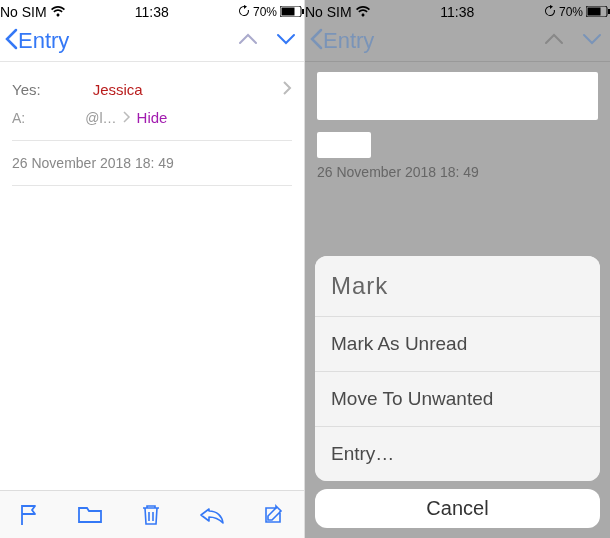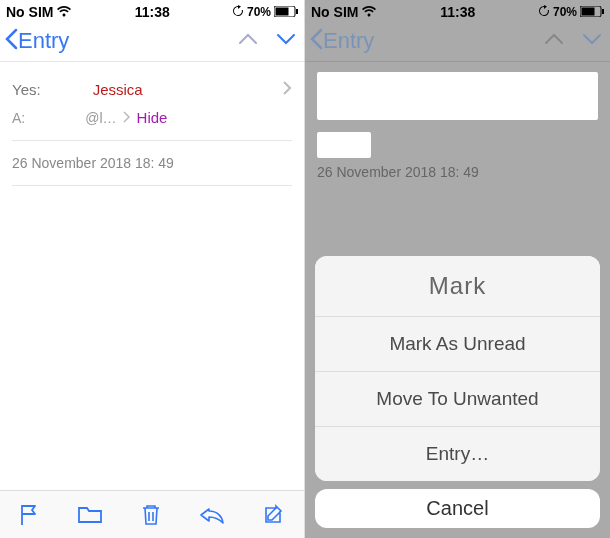--- a/index.html
+++ b/index.html
@@ -14,23 +14,23 @@
       width: 305px;
       height: 538px;
       position: relative;
       border-right: 1px solid #ddd;
     }
     .phone.right { border-right: none; background: #aaa; }
     .status-bar {
       display: flex;
       align-items: center;
       justify-content: space-between;
-      padding: 3px 6px;
+      padding: 3px 0;
       font-size: 14px;
-      font-weight: 700;
+      font-weight: 400;
       height: 24px;
       background: #fff;
     }
     .phone.right .status-bar { background: transparent; }
     .status-left, .status-right { display: flex; align-items: center; gap: 3px; }
     .wifi-icon { display: inline-flex; }
     .nav-bar {
       display: flex;
       align-items: center;
       justify-content: space-between;
@@ -85,21 +85,20 @@
       left: 10px; right: 10px; bottom: 10px;
     }
     .sheet-group {
       background: #efefef;
       border-radius: 12px;
       overflow: hidden;
       margin-bottom: 8px;
     }
     .sheet-item {
       padding: 16px 16px;
-      text-align: center;
       font-size: 19px;
       color: #4a4a4a;
       border-bottom: 1px solid #ddd;
       background: #f4f4f4;
     }
     .sheet-item.title { font-size: 24px; color: #666; letter-spacing: 1px; font-weight: 500; }
     .sheet-item:last-child { border-bottom: none; }
     .sheet-cancel {
       background: #fff;
       border-radius: 12px;

